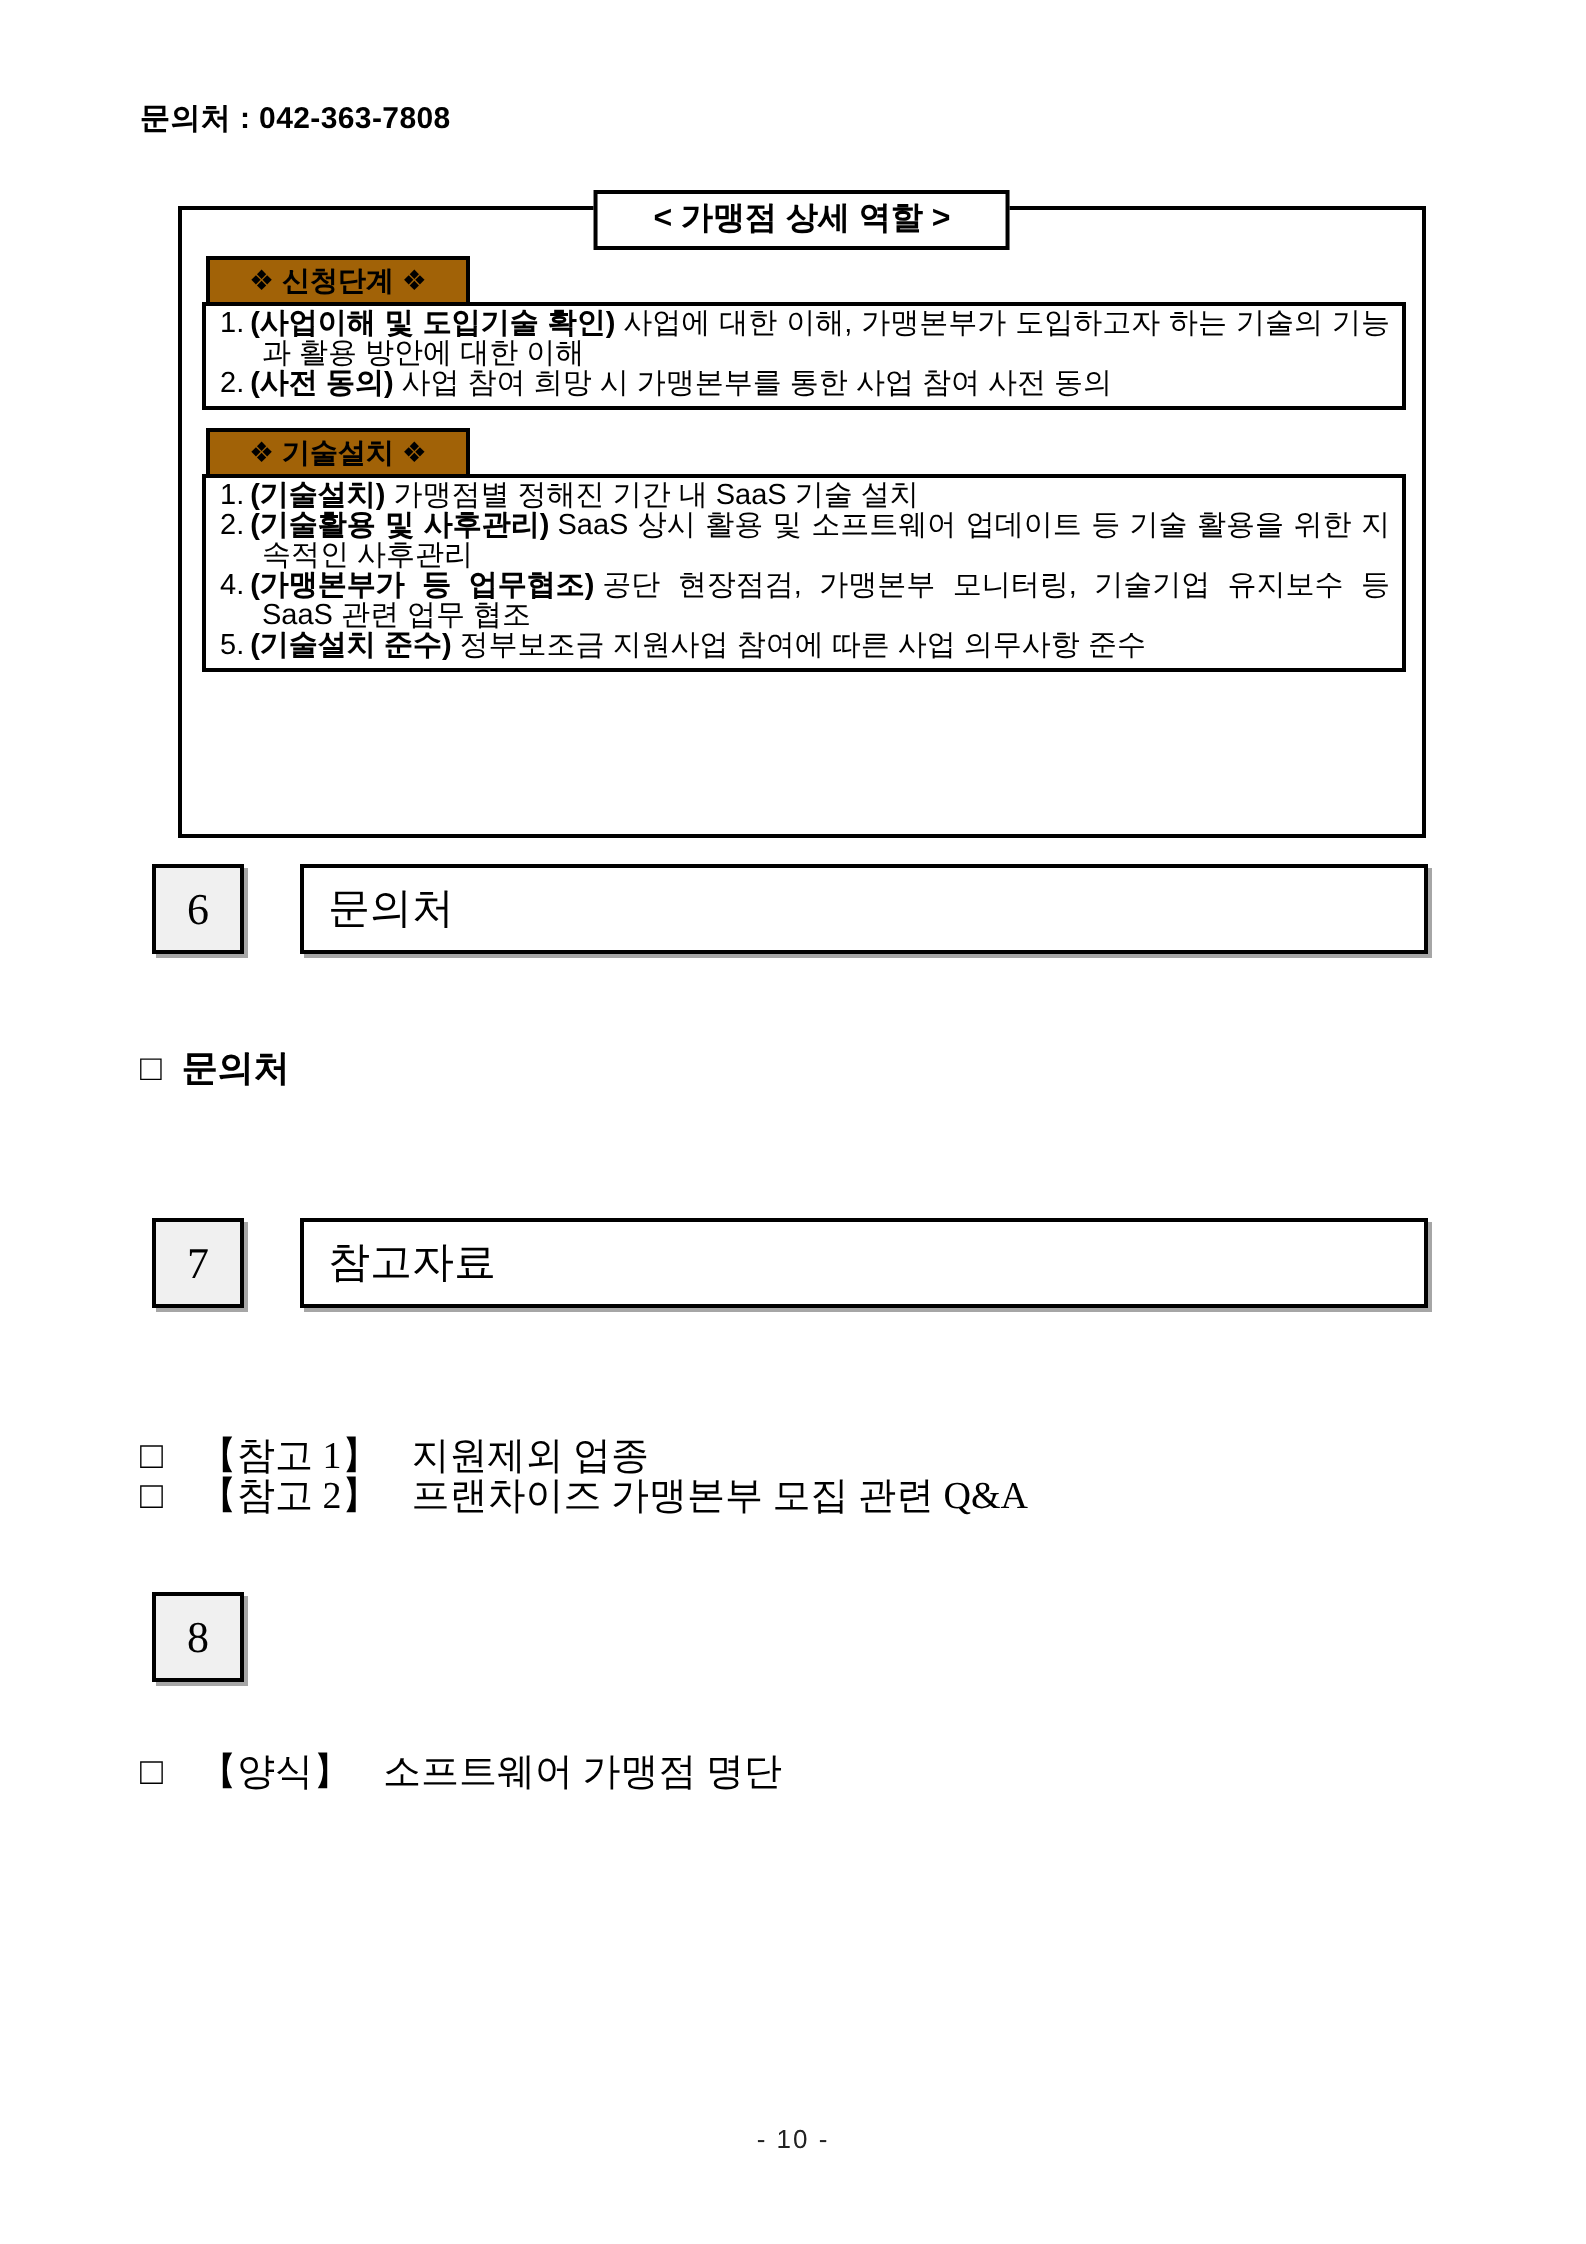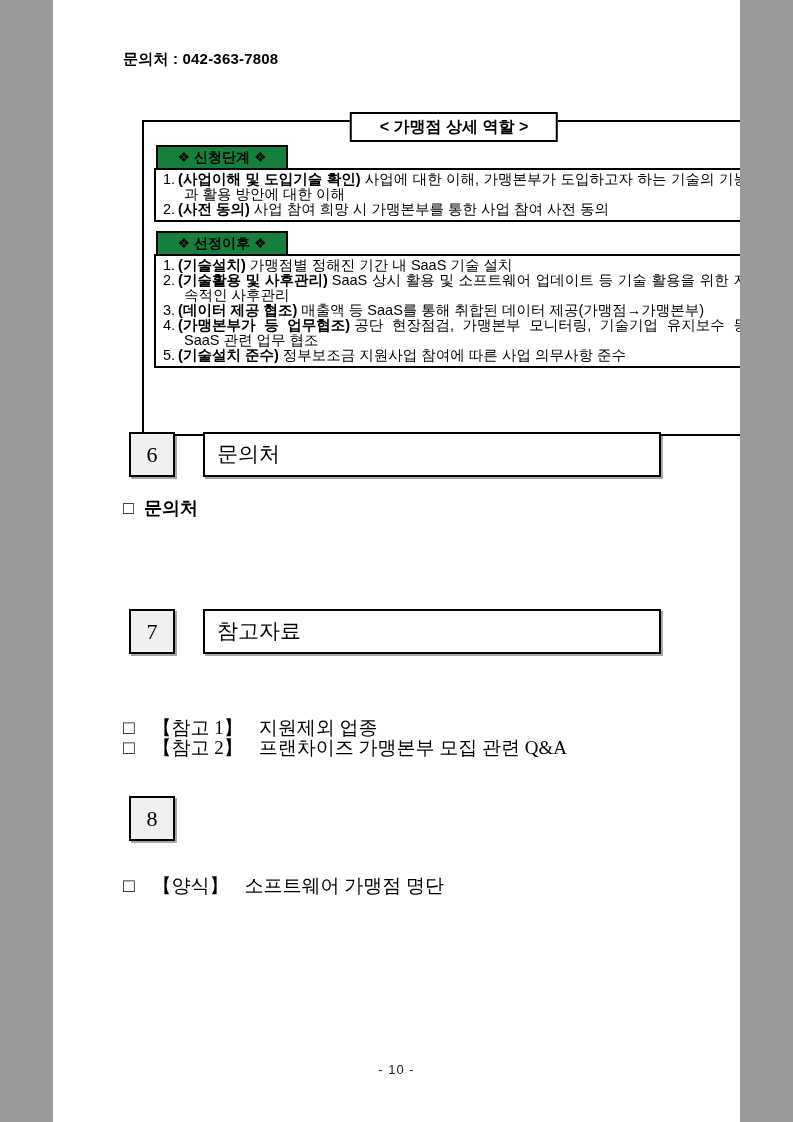--- a/index.html
+++ b/index.html
@@ -1,19 +1,19 @@
 <!DOCTYPE html>
 <html lang="ko"><head>
 <meta charset="utf-8">
 <style>
   * { margin: 0; padding: 0; box-sizing: border-box; }
   html, body { background: #9a9a9a; }
   .page {
     position: relative;
-    width: 687px;
+    width: 793px;
     height: 1122px;
     margin: 0 auto;
     background: #ffffff;
     color: #000;
     overflow: hidden;
     font-family: "Liberation Sans", "DejaVu Sans", sans-serif;
   }
   .sans  { font-family: "Liberation Sans", "DejaVu Sans", sans-serif; }
 
   
@@ -23,42 +23,41 @@
     font-size: 15px; font-weight: bold;
     letter-spacing: 0.2px;
   }
 
   
   .roles-box {
     position: absolute;
     left: 89px; top: 103px;
     width: 624px; height: 316px;
     border: 2px solid #000;
-    margin-top: 17px;
   }
   .roles-title {
     position: absolute;
     left: 50%; top: -10px;
     transform: translateX(-50%);
     background: #fff;
     border: 2px solid #000;
     padding: 3px 28px;
     font-size: 16px; font-weight: bold;
     white-space: nowrap;
     line-height: 20px;
     z-index: 3;
   }
   .stage-tab {
     display: inline-block;
     position: relative;
     z-index: 2;
     margin-left: 12px;
     margin-bottom: -2px;
     min-width: 132px;
-    background: #15803d;
+    background: #a16207;
     border: 2px solid #000;
     padding: 1px 10px 2px 10px;
     text-align: center;
     font-size: 14px; font-weight: bold;
     line-height: 18px;
   }
   .stage-tab.first { margin-top: 23px; }
   .stage-tab.second { margin-top: 9px; }
   .stage-list {
     margin: 0 8px 0 10px;
@@ -105,21 +104,21 @@
   .row-7 { top: 609px; }
   .row-8 { top: 796px; }
 
   
   .body-line {
     position: absolute;
     font-family: "Liberation Serif", "DejaVu Serif", serif;
     white-space: nowrap;
   }
   .contact-heading {
-    left: 70px; top: 496px;
+    left: 70px; top: 522px;
     font-size: 18px; font-weight: bold;
   }
   .contact-heading .bullet { margin-right: 10px; font-weight: normal; }
   .contact-line {
     left: 96px; top: 548px;
     font-size: 19px;
   }
   .contact-line .sub-bullet { margin-right: 12px; font-size: 15px; vertical-align: 1px; }
   .ref-line { left: 70px; font-size: 19px; }
   .ref-1  { top: 683px; margin-top: 32px; }
@@ -153,30 +152,27 @@
     <div class="stage-list sans">
       <div class="role-item">
         <span class="ri-num">1.</span><span class="ri-bold">(사업이해 및 도입기술 확인)</span><span class="ri-text">사업에 대한 이해, 가맹본부가 도입하고자 하는 기술의 기능과 활용 방안에 대한 이해</span>
       </div>
       <div class="role-item">
         <span class="ri-num">2.</span><span class="ri-bold">(사전 동의)</span><span class="ri-text">사업 참여 희망 시 가맹본부를 통한 사업 참여 사전 동의</span>
       </div>
     </div>
 
     
-    <div class="stage-tab second sans">❖ 선정이후 ❖</div>
+    <div class="stage-tab second sans">❖ 기술설치 ❖</div>
     <div class="stage-list sans">
       <div class="role-item">
         <span class="ri-num">1.</span><span class="ri-bold">(기술설치)</span><span class="ri-text">가맹점별 정해진 기간 내 SaaS 기술 설치</span>
       </div>
       <div class="role-item">
         <span class="ri-num">2.</span><span class="ri-bold">(기술활용 및 사후관리)</span><span class="ri-text">SaaS 상시 활용 및 소프트웨어 업데이트 등 기술 활용을 위한 지속적인 사후관리</span>
-      </div>
-      <div class="role-item">
-        <span class="ri-num">3.</span><span class="ri-bold">(데이터 제공 협조)</span><span class="ri-text">매출액 등 SaaS를 통해 취합된 데이터 제공(가맹점→가맹본부)</span>
       </div>
       <div class="role-item">
         <span class="ri-num">4.</span><span class="ri-bold">(가맹본부가 등 업무협조)</span><span class="ri-text">공단 현장점검, 가맹본부 모니터링, 기술기업 유지보수 등 SaaS 관련 업무 협조</span>
       </div>
       <div class="role-item">
         <span class="ri-num">5.</span><span class="ri-bold">(기술설치 준수)</span><span class="ri-text">정부보조금 지원사업 참여에 따른 사업 의무사항 준수</span>
       </div>
     </div>
   </div>
 

